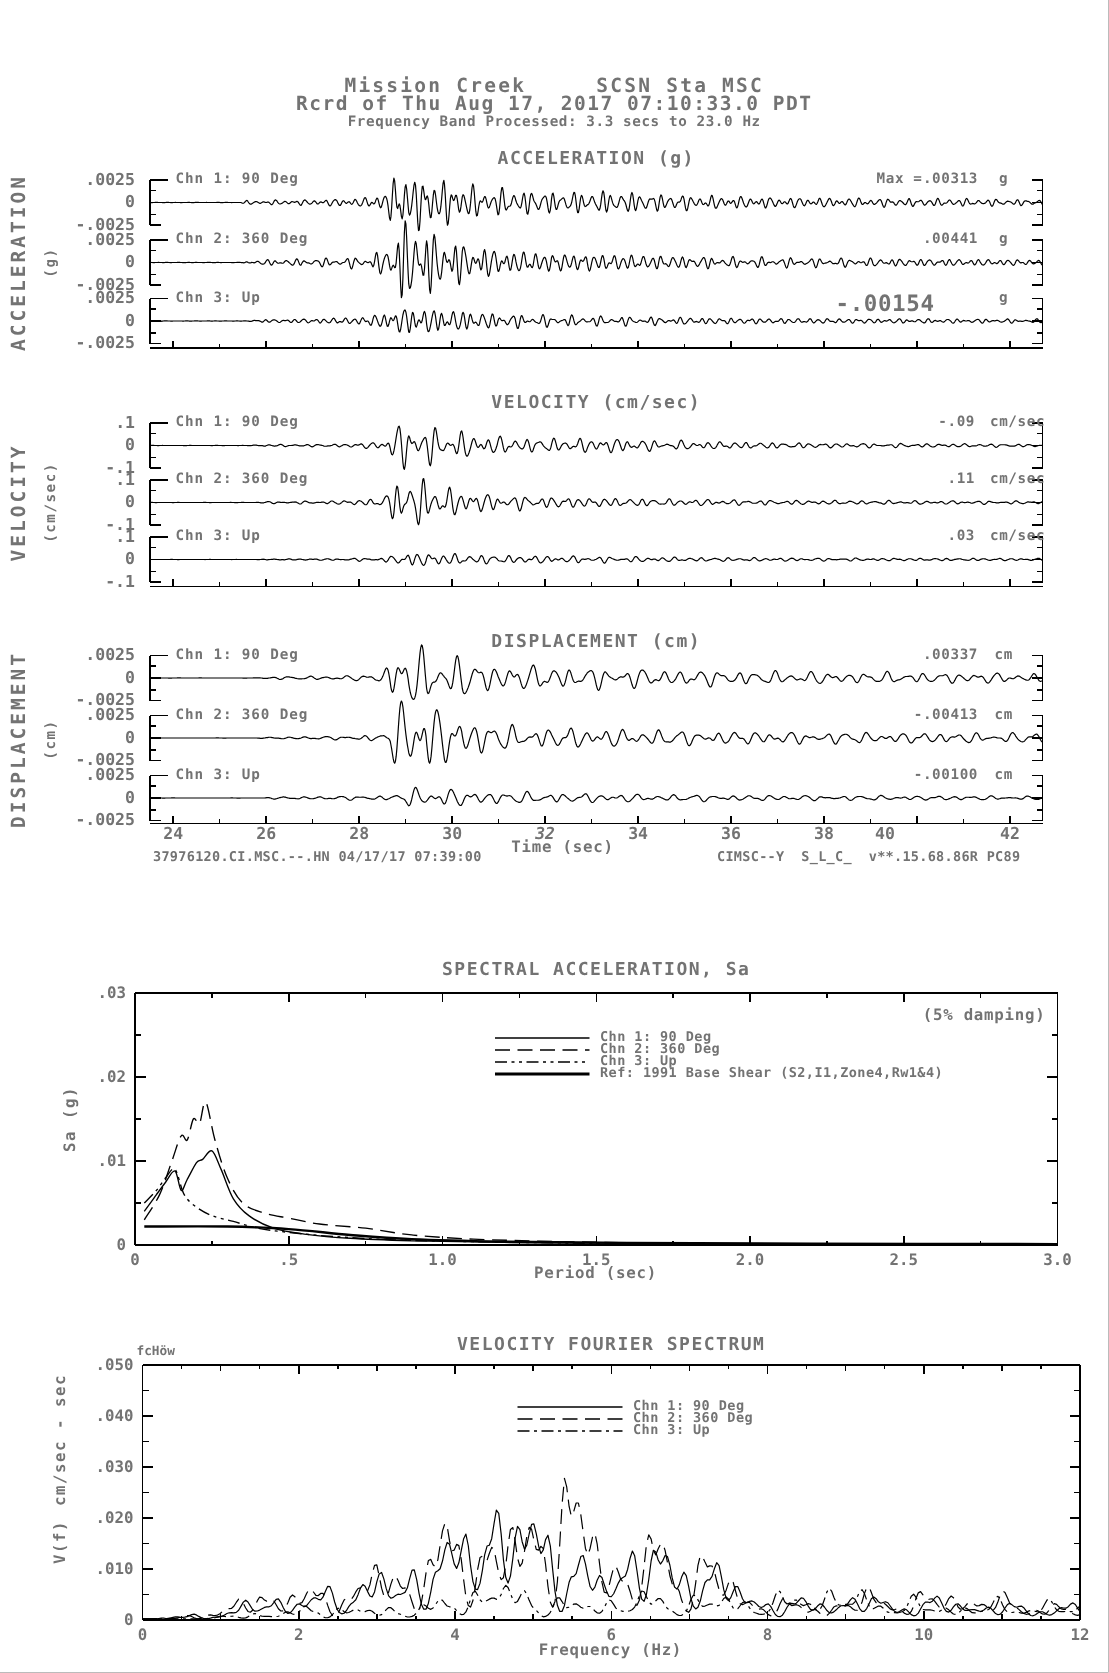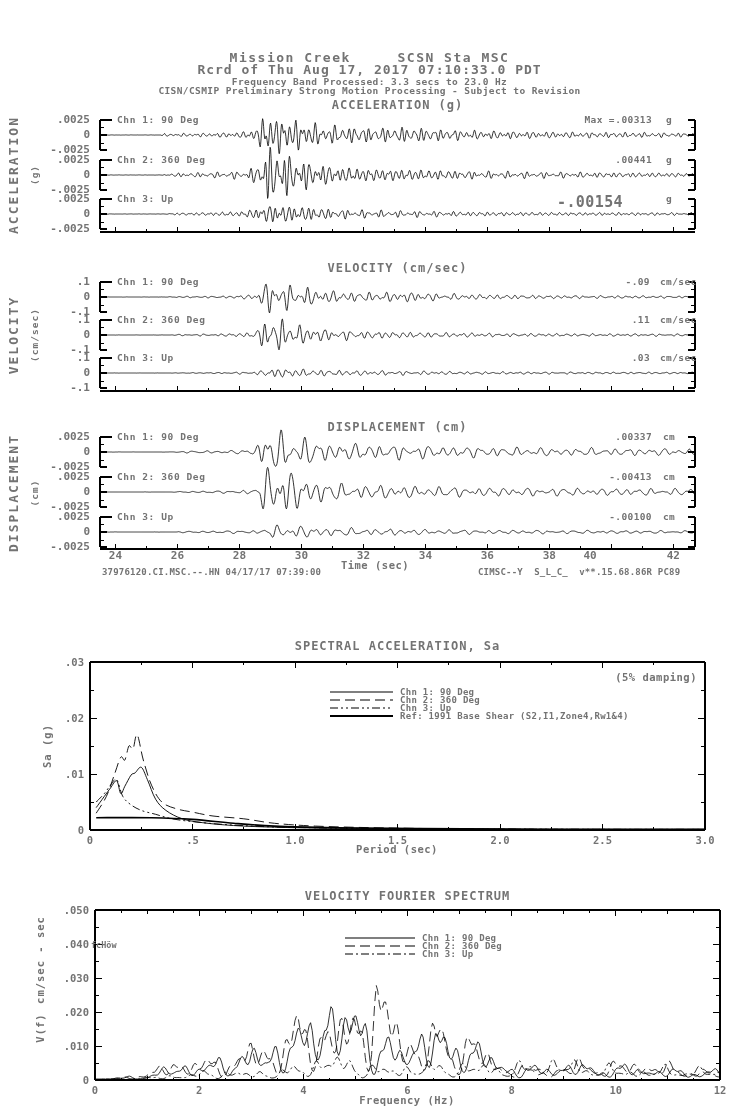--- a/index.html
+++ b/index.html
@@ -326,21 +326,20 @@
       <path d="M95.0,1079.3L96.6,1079.3L98.1,1079.3L99.7,1079.3L101.3,1079.3L102.8,1079.1L104.4,1079.0L105.9,1079.0L107.5,1079.2L109.1,1079.3L110.6,1079.3L112.2,1079.1L113.8,1078.7L115.3,1078.2L116.9,1077.9L118.4,1077.9L120.0,1078.0L121.6,1077.9L123.1,1077.4L124.7,1077.0L126.3,1077.1L127.8,1077.7L129.4,1078.5L130.9,1079.0L132.5,1079.2L134.1,1078.9L135.6,1078.3L137.2,1077.4L138.8,1076.8L140.3,1076.6L141.9,1076.9L143.4,1077.0L145.0,1076.7L146.6,1075.8L148.1,1074.5L149.7,1073.2L151.3,1072.5L152.8,1072.4L154.4,1072.2L155.9,1070.8L157.5,1068.3L159.1,1066.1L160.6,1066.3L162.2,1068.8L163.8,1072.0L165.3,1074.3L166.9,1074.8L168.4,1073.5L170.0,1070.6L171.6,1067.1L173.1,1064.7L174.7,1065.1L176.3,1066.7L177.8,1067.4L179.4,1066.7L180.9,1066.1L182.5,1067.2L184.1,1069.8L185.6,1072.5L187.2,1074.0L188.8,1073.9L190.3,1072.0L191.9,1068.5L193.4,1064.8L195.0,1063.3L196.6,1064.5L198.1,1067.2L199.7,1068.9L201.3,1068.4L202.8,1065.8L204.4,1062.3L205.9,1059.7L207.5,1059.5L209.1,1061.5L210.6,1063.6L212.2,1063.7L213.8,1062.3L215.3,1062.2L216.9,1065.1L218.4,1070.1L220.0,1074.5L221.6,1077.0L223.1,1077.6L224.7,1076.7L226.2,1074.0L227.8,1070.0L229.4,1066.7L230.9,1065.7L232.5,1066.3L234.1,1066.3L235.6,1064.3L237.2,1061.3L238.7,1059.0L240.3,1058.6L241.9,1059.7L243.4,1061.1L245.0,1060.7L246.6,1056.6L248.1,1049.5L249.7,1043.6L251.2,1043.3L252.8,1050.6L254.4,1058.8L255.9,1063.9L257.5,1064.5L259.1,1061.4L260.6,1056.1L262.2,1051.5L263.7,1050.5L265.3,1053.5L266.9,1057.4L268.4,1059.0L270.0,1058.6L271.6,1059.7L273.1,1062.9L274.7,1068.0L276.2,1072.5L277.8,1074.4L279.4,1073.3L280.9,1068.5L282.5,1059.2L284.1,1048.0L285.6,1040.3L287.2,1039.6L288.7,1043.2L290.3,1044.6L291.9,1039.9L293.4,1030.3L295.0,1020.6L296.6,1015.6L298.1,1017.4L299.7,1027.3L301.2,1033.9L302.8,1033.4L304.4,1029.6L305.9,1030.4L307.5,1039.6L309.1,1053.2L310.6,1064.5L312.2,1070.4L313.7,1071.4L315.3,1067.0L316.9,1057.8L318.4,1046.4L320.0,1038.4L321.6,1037.5L323.1,1040.3L324.7,1040.2L326.2,1035.7L327.8,1031.6L329.4,1032.8L330.9,1040.9L332.5,1048.8L334.1,1053.1L335.6,1051.8L337.2,1043.5L338.7,1030.4L340.3,1019.6L341.9,1018.4L343.4,1027.0L345.0,1038.6L346.6,1044.2L348.1,1042.1L349.7,1034.0L351.2,1024.3L352.8,1018.2L354.4,1019.5L355.9,1026.6L357.5,1032.9L359.1,1033.4L360.6,1030.9L362.2,1032.3L363.7,1042.8L365.3,1057.5L366.9,1068.2L368.4,1071.5L370.0,1067.6L371.6,1054.5L373.1,1030.7L374.7,1003.0L376.3,985.6L377.8,991.2L379.4,1004.3L380.9,1010.9L382.5,1007.6L384.1,1002.0L385.6,1002.0L387.2,1009.7L388.8,1021.6L390.3,1032.3L391.9,1036.6L393.4,1032.3L395.0,1024.7L396.6,1022.2L398.1,1029.2L399.7,1042.5L401.3,1054.8L402.8,1061.4L404.4,1062.0L405.9,1057.8L407.5,1051.1L409.1,1045.0L410.6,1044.0L412.2,1048.0L413.8,1052.8L415.3,1054.5L416.9,1054.3L418.4,1056.0L420.0,1060.8L421.6,1066.4L423.1,1070.1L424.7,1070.1L426.3,1066.6L427.8,1058.0L429.4,1044.2L430.9,1030.1L432.5,1023.2L434.1,1026.1L435.6,1033.4L437.2,1036.6L438.8,1032.5L440.3,1029.6L441.9,1029.1L443.4,1033.6L445.0,1041.8L446.6,1050.5L448.1,1055.8L449.7,1057.2L451.3,1057.7L452.8,1060.8L454.4,1066.7L455.9,1070.8L457.5,1074.0L459.1,1074.9L460.6,1072.7L462.2,1066.2L463.8,1055.3L465.3,1043.6L466.9,1037.0L468.4,1037.9L470.0,1041.4L471.6,1044.6L473.1,1043.9L474.7,1044.0L476.3,1047.8L477.8,1054.0L479.4,1059.8L480.9,1063.3L482.5,1063.4L484.1,1060.1L485.6,1055.6L487.2,1052.9L488.8,1054.9L490.3,1060.5L491.9,1066.1L493.4,1069.2L495.0,1069.8L496.6,1069.0L498.1,1068.1L499.7,1068.3L501.3,1069.9L502.8,1071.3L504.4,1072.5L505.9,1072.7L507.5,1072.5L509.1,1073.2L510.6,1074.7L512.2,1076.4L513.8,1077.2L515.3,1077.1L516.9,1075.9L518.4,1073.1L520.0,1069.2L521.6,1066.0L523.1,1065.2L524.7,1067.0L526.3,1069.3L527.8,1070.4L529.4,1070.1L530.9,1069.8L532.5,1070.3L534.1,1071.6L535.6,1073.2L537.2,1074.5L538.8,1074.8L540.3,1074.2L541.9,1073.2L543.4,1073.0L545.0,1074.0L546.6,1075.5L548.1,1076.8L549.7,1077.4L551.3,1077.0L552.8,1075.6L554.4,1073.5L555.9,1071.3L557.5,1070.5L559.1,1071.0L560.6,1071.7L562.2,1071.4L563.8,1070.6L565.3,1070.2L566.9,1071.1L568.4,1072.5L570.0,1073.5L571.6,1073.5L573.1,1071.9L574.7,1068.0L576.2,1062.6L577.8,1058.4L579.4,1057.8L580.9,1061.7L582.5,1066.1L584.1,1068.4L585.6,1068.7L587.2,1068.4L588.7,1068.5L590.3,1069.5L591.9,1071.0L593.4,1072.6L595.0,1073.3L596.6,1073.0L598.1,1072.4L599.7,1072.7L601.2,1073.9L602.8,1075.4L604.4,1076.2L605.9,1076.1L607.5,1074.3L609.1,1070.7L610.6,1065.8L612.2,1061.9L613.7,1061.1L615.3,1063.3L616.9,1065.8L618.4,1066.5L620.0,1066.0L621.6,1065.9L623.1,1067.4L624.7,1069.6L626.2,1071.5L627.8,1072.4L629.4,1071.7L630.9,1069.0L632.5,1065.7L634.1,1064.0L635.6,1065.1L637.2,1068.2L638.7,1071.3L640.3,1072.8L641.9,1072.5L643.4,1070.9L645.0,1069.0L646.6,1067.8L648.1,1068.2L649.7,1069.6L651.2,1070.6L652.8,1070.4L654.4,1069.6L655.9,1069.7L657.5,1070.9L659.1,1072.5L660.6,1073.5L662.2,1073.4L663.7,1071.6L665.3,1067.8L666.9,1063.2L668.4,1060.6L670.0,1061.6L671.6,1065.2L673.1,1068.7L674.7,1070.5L676.2,1071.1L677.8,1071.8L679.4,1073.1L680.9,1074.5L682.5,1075.6L684.1,1076.2L685.6,1076.0L687.2,1075.1L688.7,1074.0L690.3,1073.4L691.9,1073.9L693.4,1075.0L695.0,1076.0L696.6,1076.1L698.1,1075.1L699.7,1073.0L701.2,1070.6L702.8,1069.1L704.4,1069.6L705.9,1071.2L707.5,1072.6L709.1,1072.9L710.6,1072.9L712.2,1073.4L713.7,1074.6L715.3,1075.8L716.9,1076.6L718.4,1076.9L720.0,1076.4" fill="none" stroke="#000" stroke-width="0.8" stroke-linejoin="round" stroke-dasharray="10,5"></path>
       <path d="M95.0,1079.3L96.6,1079.3L98.1,1079.3L99.7,1079.3L101.3,1079.3L102.8,1079.3L104.4,1079.3L105.9,1079.3L107.5,1079.3L109.1,1079.3L110.6,1079.1L112.2,1078.9L113.8,1078.8L115.3,1078.9L116.9,1079.1L118.4,1079.2L120.0,1079.2L121.6,1079.3L123.1,1079.3L124.7,1079.3L126.3,1079.3L127.8,1079.3L129.4,1079.3L130.9,1079.3L132.5,1079.1L134.1,1078.8L135.6,1078.7L137.2,1078.8L138.8,1079.0L140.3,1079.0L141.9,1078.9L143.4,1078.5L145.0,1077.9L146.6,1077.5L148.1,1077.4L149.7,1077.6L151.3,1077.8L152.8,1077.7L154.4,1077.5L155.9,1077.4L157.5,1077.7L159.1,1078.2L160.6,1078.6L162.2,1078.8L163.8,1078.6L165.3,1077.9L166.9,1076.9L168.4,1076.0L170.0,1075.7L171.6,1076.2L173.1,1077.0L174.7,1077.5L176.3,1077.6L177.8,1077.5L179.4,1077.6L180.9,1077.7L182.5,1077.7L184.1,1077.7L185.6,1077.5L187.2,1076.8L188.8,1075.7L190.3,1074.8L191.9,1074.6L193.4,1075.2L195.0,1076.0L196.6,1076.3L198.1,1075.7L199.7,1074.2L201.3,1072.2L202.8,1070.8L204.4,1071.0L205.9,1072.3L207.5,1073.8L209.1,1074.5L210.6,1074.7L212.2,1075.4L213.8,1076.6L215.3,1077.9L216.9,1078.5L218.4,1078.5L220.0,1077.9L221.6,1076.5L223.1,1074.4L224.7,1072.5L226.2,1072.0L227.8,1073.0L229.4,1074.5L230.9,1075.2L232.5,1075.0L234.1,1074.2L235.6,1073.4L237.2,1073.0L238.7,1073.3L240.3,1074.2L241.9,1074.7L243.4,1074.4L245.0,1073.7L246.6,1073.5L248.1,1074.2L249.7,1075.5L251.2,1076.6L252.8,1076.9L254.4,1076.4L255.9,1075.0L257.5,1073.1L259.1,1071.7L260.6,1071.8L262.2,1073.2L263.7,1074.8L265.3,1075.7L266.9,1076.2L268.4,1076.7L270.0,1077.5L271.6,1078.0L273.1,1078.0L274.7,1077.6L276.2,1076.8L277.8,1075.1L279.4,1072.7L280.9,1070.5L282.5,1069.8L284.1,1070.7L285.6,1072.2L287.2,1072.9L288.7,1072.0L290.3,1069.8L291.9,1067.4L293.4,1066.2L295.0,1066.9L296.6,1069.0L298.1,1070.7L299.7,1071.2L301.2,1071.2L302.8,1072.0L304.4,1073.7L305.9,1075.5L307.5,1076.4L309.1,1076.2L310.6,1074.6L312.2,1071.0L313.7,1066.0L315.3,1061.7L316.9,1060.8L318.4,1063.3L320.0,1066.5L321.6,1068.2L323.1,1068.0L324.7,1067.0L326.2,1066.1L327.8,1065.4L329.4,1065.4L330.9,1066.2L332.5,1065.8L334.1,1063.0L335.6,1059.0L337.2,1056.9L338.7,1058.3L340.3,1062.3L341.9,1066.4L343.4,1068.5L345.0,1067.6L346.6,1064.6L348.1,1061.5L349.7,1060.5L351.2,1062.8L352.8,1066.9L354.4,1070.4L355.9,1072.4L357.5,1073.6L359.1,1075.3L360.6,1077.0L362.2,1077.9L363.7,1077.6L365.3,1076.7L366.9,1074.9L368.4,1071.9L370.0,1068.0L371.6,1065.2L373.1,1065.3L374.7,1067.7L376.3,1070.4L377.8,1071.8L379.4,1071.5L380.9,1070.5L382.5,1069.4L384.1,1069.2L385.6,1070.1L387.2,1071.5L388.8,1072.2L390.3,1071.8L391.9,1071.0L393.4,1071.0L395.0,1072.2L396.6,1074.0L398.1,1075.2L399.7,1075.5L401.3,1074.3L402.8,1071.7L404.4,1068.6L405.9,1066.6L407.5,1067.2L409.1,1069.6L410.6,1072.1L412.2,1073.4L413.8,1073.8L415.3,1074.2L416.9,1074.4L418.4,1074.3L420.0,1073.8L421.6,1073.0L423.1,1071.4L424.7,1068.0L426.3,1063.6L427.8,1060.7L429.4,1061.2L430.9,1064.3L432.5,1067.8L434.1,1069.5L435.6,1069.0L437.2,1067.2L438.8,1065.7L440.3,1065.7L441.9,1067.6L443.4,1070.4L445.0,1072.4L446.6,1073.3L448.1,1073.9L449.7,1075.1L451.3,1076.4L452.8,1077.0L454.4,1076.9L455.9,1076.0L457.5,1074.1L459.1,1070.6L460.6,1066.3L462.2,1063.5L463.8,1063.8L465.3,1066.6L466.9,1069.5L468.4,1070.9L470.0,1070.7L471.6,1070.0L473.1,1069.4L474.7,1069.4L476.3,1069.9L477.8,1070.6L479.4,1070.2L480.9,1068.2L482.5,1065.7L484.1,1064.7L485.6,1066.0L487.2,1069.2L488.8,1072.0L490.3,1073.1L491.9,1072.4L493.4,1070.5L495.0,1068.4L496.6,1067.8L498.1,1069.3L499.7,1071.9L501.3,1073.9L502.8,1075.0L504.4,1075.5L505.9,1076.1L507.5,1076.3L509.1,1076.1L510.6,1075.6L512.2,1074.6L513.8,1072.4L515.3,1068.5L516.9,1063.7L518.4,1060.5L520.0,1061.0L521.6,1064.3L523.1,1067.8L524.7,1069.3L526.3,1068.9L527.8,1067.6L529.4,1066.7L530.9,1066.7L532.5,1068.0L534.1,1069.7L535.6,1070.4L537.2,1069.8L538.8,1069.1L540.3,1069.5L541.9,1071.0L543.4,1072.6L545.0,1073.4L546.6,1073.0L548.1,1070.5L549.7,1066.0L551.3,1061.2L552.8,1058.9L554.4,1060.7L555.9,1064.8L557.5,1068.4L559.1,1069.9L560.6,1070.1L562.2,1069.9L563.8,1069.6L565.3,1069.5L566.9,1069.5L568.4,1069.4L570.0,1067.9L571.6,1064.5L573.1,1060.9L574.7,1059.8L576.2,1062.2L577.8,1066.7L579.4,1070.6L580.9,1072.4L582.5,1072.4L584.1,1071.5L585.6,1070.7L587.2,1070.8L588.7,1072.0L590.3,1073.7L591.9,1074.8L593.4,1075.1L595.0,1075.1L596.6,1075.1L598.1,1075.2L599.7,1075.0L601.2,1074.5L602.8,1073.7L604.4,1071.5L605.9,1067.9L607.5,1064.2L609.1,1062.8L610.6,1064.7L612.2,1068.4L613.7,1071.5L615.3,1073.0L616.9,1073.3L618.4,1073.2L620.0,1073.3L621.6,1073.5L623.1,1074.0L624.7,1074.4L626.2,1074.3L627.8,1073.3L629.4,1072.2L630.9,1072.1L632.5,1073.2L634.1,1074.8L635.6,1076.0L637.2,1076.3L638.7,1075.6L640.3,1074.1L641.9,1072.6L643.4,1071.9L645.0,1072.6L646.6,1074.0L648.1,1075.1L649.7,1075.3L651.2,1075.1L652.8,1074.7L654.4,1074.2L655.9,1073.8L657.5,1073.5L659.1,1073.0L660.6,1071.3L662.2,1068.2L663.7,1065.1L665.3,1064.2L666.9,1066.3L668.4,1070.0L670.0,1073.1L671.6,1074.6L673.1,1075.0L674.7,1075.0L676.2,1074.8L677.8,1074.7L679.4,1075.0L680.9,1075.4L682.5,1075.5L684.1,1074.9L685.6,1074.1L687.2,1073.7L688.7,1073.8L690.3,1074.2L691.9,1074.5L693.4,1074.0L695.0,1072.2L696.6,1069.2L698.1,1066.6L699.7,1066.0L701.2,1067.9L702.8,1071.0L704.4,1073.3L705.9,1074.2L707.5,1074.4L709.1,1074.4L710.6,1074.3L712.2,1074.2L713.7,1074.4L715.3,1074.4L716.9,1073.6L718.4,1072.1L720.0,1070.7" fill="none" stroke="#000" stroke-width="0.8" stroke-linejoin="round" stroke-dasharray="8,3,2,3"></path>
       <line x1="345" y1="938" x2="415" y2="938" stroke="#000" stroke-width="1.1" shape-rendering="auto"></line>
       <line x1="345" y1="946" x2="415" y2="946" stroke="#000" stroke-width="1.1" shape-rendering="auto" stroke-dasharray="10,5"></line>
       <line x1="345" y1="954" x2="415" y2="954" stroke="#000" stroke-width="1.1" shape-rendering="auto" stroke-dasharray="8,3,2,3"></line>
     </svg>
 
   <div class="t cx" style="left:0;right:0;top:51px;font-size:13px;letter-spacing:1.5px;">Mission Creek     SCSN Sta MSC</div>
   <div class="t cx" style="left:0;right:0;top:63px;font-size:13px;letter-spacing:1px;">Rcrd of Thu Aug 17, 2017 07:10:33.0 PDT</div>
   <div class="t cx" style="left:0;right:0;top:77px;font-size:9.5px;letter-spacing:0.4px;">Frequency Band Processed: 3.3 secs to 23.0 Hz</div>
-  <div class="t cx" style="left:0;right:0;top:86px;font-size:9.5px;letter-spacing:0.4px;">CISN/CSMIP Preliminary Strong Motion Processing - Subject to Revision</div>
 
   <div class="t cx" style="left:100px;width:595px;top:99px;font-size:12px;letter-spacing:1px;">ACCELERATION (g)</div>
   <div class="t cx" style="left:100px;width:595px;top:262px;font-size:12px;letter-spacing:1px;">VELOCITY (cm/sec)</div>
   <div class="t cx" style="left:100px;width:595px;top:421px;font-size:12px;letter-spacing:1px;">DISPLACEMENT (cm)</div>
 
   <div class="vlabel" style="left:13px;top:175px;font-size:13px;letter-spacing:2px;">ACCELERATION</div>
   <div class="vlabel" style="left:34px;top:175px;font-size:9.5px;letter-spacing:1px;">(g)</div>
   <div class="vlabel" style="left:13px;top:335px;font-size:13px;letter-spacing:2px;">VELOCITY</div>
   <div class="vlabel" style="left:34px;top:335px;font-size:9.5px;letter-spacing:1px;">(cm/sec)</div>
   <div class="vlabel" style="left:13px;top:493px;font-size:13px;letter-spacing:2px;">DISPLACEMENT</div>
@@ -349,21 +348,21 @@
   <div class="t cx" style="left:275px;width:200px;top:559px;font-size:10.5px;letter-spacing:0.5px;">Time (sec)</div>
   <div class="t" style="left:102px;top:567px;font-size:9px;letter-spacing:0.2px;">37976120.CI.MSC.--.HN 04/17/17 07:39:00</div>
   <div class="t" style="left:478px;top:567px;font-size:9px;letter-spacing:0.2px;">CIMSC--Y  S_L_C_  v**.15.68.86R PC89</div>
 
   <div class="t cx" style="left:90px;width:615px;top:640px;font-size:12px;letter-spacing:1px;">SPECTRAL ACCELERATION, Sa</div>
   <div class="t rx" style="left:500px;width:197px;top:671px;font-size:10.5px;letter-spacing:0.5px;">(5% damping)</div>
   <div class="vlabel" style="left:47px;top:746px;font-size:10.5px;letter-spacing:1px;">Sa (g)</div>
   <div class="t cx" style="left:297px;width:200px;top:843px;font-size:10.5px;letter-spacing:0.5px;">Period (sec)</div>
 
   <div class="t cx" style="left:95px;width:625px;top:890px;font-size:12px;letter-spacing:1px;">VELOCITY FOURIER SPECTRUM</div>
-  <div class="t" style="left:91px;top:897px;font-size:8.5px;margin-top:44px;">fcHöw</div>
+  <div class="t" style="left:91px;top:897px;font-size:8.5px;">fcHöw</div>
   <div class="vlabel" style="left:40px;top:960px;font-size:10.5px;letter-spacing:1px;">cm/sec - sec</div>
   <div class="vlabel" style="left:40px;top:1028px;font-size:10.5px;letter-spacing:1px;">V(f)</div>
   <div class="t cx" style="left:307px;width:200px;top:1094px;font-size:10.5px;letter-spacing:0.5px;">Frequency (Hz)</div>
 <div class="t" style="left: 34px; width: 56px; text-align: right; font-size: 11px; top: 114px;">.0025</div>
     <div class="t" style="left: 34px; width: 56px; text-align: right; font-size: 11px; top: 129px;">0</div>
     <div class="t" style="left: 34px; width: 56px; text-align: right; font-size: 11px; top: 144px;">-.0025</div>
     <div class="t" style="left: 117px; top: 115px; font-size: 9.5px; letter-spacing: 0.6px;">Chn 1: 90 Deg</div>
     <div class="t" style="left: 540px; width: 75px; text-align: right; top: 115px; font-size: 9.5px; letter-spacing: 0.4px;">Max =</div>
     <div class="t" style="left: 557px; width: 95px; text-align: right; top: 115px; font-size: 9.5px; letter-spacing: 0.4px;">.00313</div>
     <div class="t" style="left: 666px; top: 115px; font-size: 9.5px; letter-spacing: 0.4px;">g</div>
@@ -412,21 +411,21 @@
     <div class="t" style="left: 34px; width: 56px; text-align: right; font-size: 11px; top: 511px;">.0025</div>
     <div class="t" style="left: 34px; width: 56px; text-align: right; font-size: 11px; top: 526px;">0</div>
     <div class="t" style="left: 34px; width: 56px; text-align: right; font-size: 11px; top: 541px;">-.0025</div>
     <div class="t" style="left: 117px; top: 512px; font-size: 9.5px; letter-spacing: 0.6px;">Chn 3: Up</div>
     <div class="t" style="left: 557px; width: 95px; text-align: right; top: 512px; font-size: 9.5px; letter-spacing: 0.4px;">-.00100</div>
     <div class="t" style="left: 663px; top: 512px; font-size: 9.5px; letter-spacing: 0.4px;">cm</div>
     <div class="t" style="left: 100.495px; width: 30px; text-align: center; top: 550px; font-size: 11px;">24</div>
     <div class="t" style="left: 162.474px; width: 30px; text-align: center; top: 550px; font-size: 11px;">26</div>
     <div class="t" style="left: 224.453px; width: 30px; text-align: center; top: 550px; font-size: 11px;">28</div>
     <div class="t" style="left: 286.432px; width: 30px; text-align: center; top: 550px; font-size: 11px;">30</div>
-    <div class="t" style="left: 348.411px; width: 30px; text-align: center; top: 550px; font-size: 11px;">32</div>
+    <div class="t" style="left: 348.411px; width: 30px; text-align: center; top: 550px; font-size: 11px; font-style: italic;">32</div>
     <div class="t" style="left: 410.391px; width: 30px; text-align: center; top: 550px; font-size: 11px;">34</div>
     <div class="t" style="left: 472.37px; width: 30px; text-align: center; top: 550px; font-size: 11px;">36</div>
     <div class="t" style="left: 534.349px; width: 30px; text-align: center; top: 550px; font-size: 11px;">38</div>
     <div class="t" style="left: 575px; width: 30px; text-align: center; top: 550px; font-size: 11px;">40</div>
     <div class="t" style="left: 658.307px; width: 30px; text-align: center; top: 550px; font-size: 11px;">42</div>
     <div class="t" style="left: 30px; width: 54px; text-align: right; top: 656px; font-size: 10.5px;">.03</div>
     <div class="t" style="left: 30px; width: 54px; text-align: right; top: 712px; font-size: 10.5px;">.02</div>
     <div class="t" style="left: 30px; width: 54px; text-align: right; top: 768px; font-size: 10.5px;">.01</div>
     <div class="t" style="left: 30px; width: 54px; text-align: right; top: 824px; font-size: 10.5px;">0</div>
     <div class="t" style="left: 70px; width: 40px; text-align: center; top: 834px; font-size: 10.5px;">0</div>

